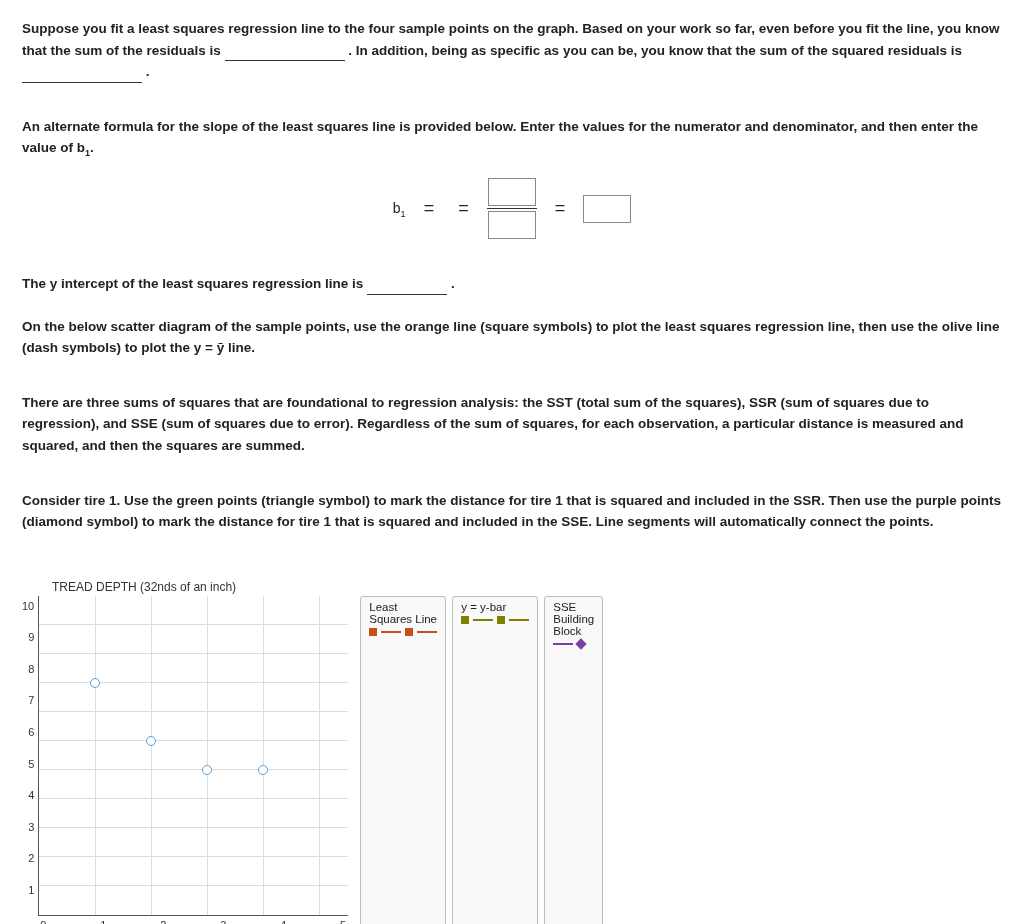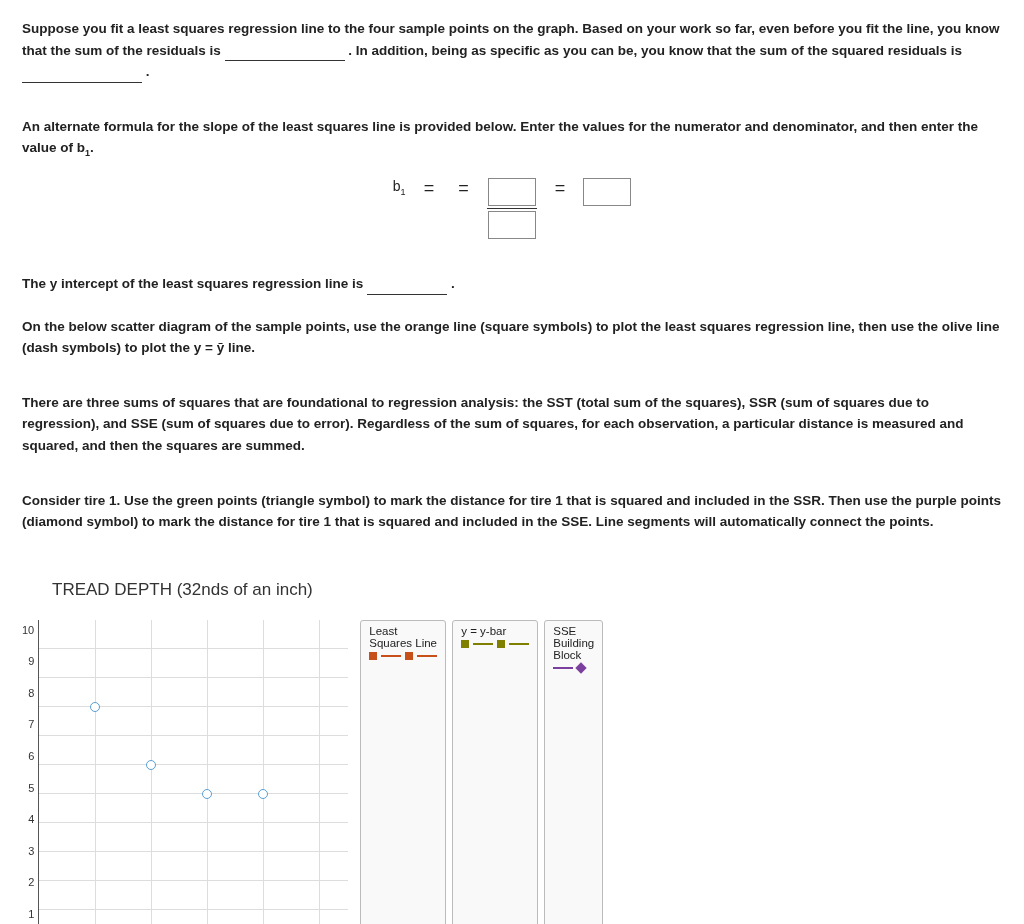--- a/index.html
+++ b/index.html
@@ -23,20 +23,21 @@
     }
     .inline-blank-sm {
       display: inline-block;
       border-bottom: 1px solid #333;
       min-width: 80px;
       height: 14px;
       vertical-align: bottom;
     }
     .formula-area {
       display: flex;
+      align-items: center;
       justify-content: center;
       margin: 18px 0 12px 0;
       gap: 12px;
     }
     .fraction {
       display: inline-flex;
       flex-direction: column;
       align-items: center;
       vertical-align: middle;
     }
@@ -63,23 +64,23 @@
       gap: 2px;
       vertical-align: middle;
     }
     .y-intercept-line { margin: 10px 0 6px 0; }
     .chart-container {
       margin: 14px 0 0 0;
       position: relative;
       width: 460px;
     }
     .chart-title {
-      font-size: 17px;
+      font-size: 12px;
       color: #333;
-      margin-bottom: 20px;
+      margin-bottom: 2px;
       padding-left: 30px;
     }
     .chart-inner {
       display: flex;
       flex-direction: row;
     }
     .y-axis {
       display: flex;
       flex-direction: column;
       justify-content: space-between;

